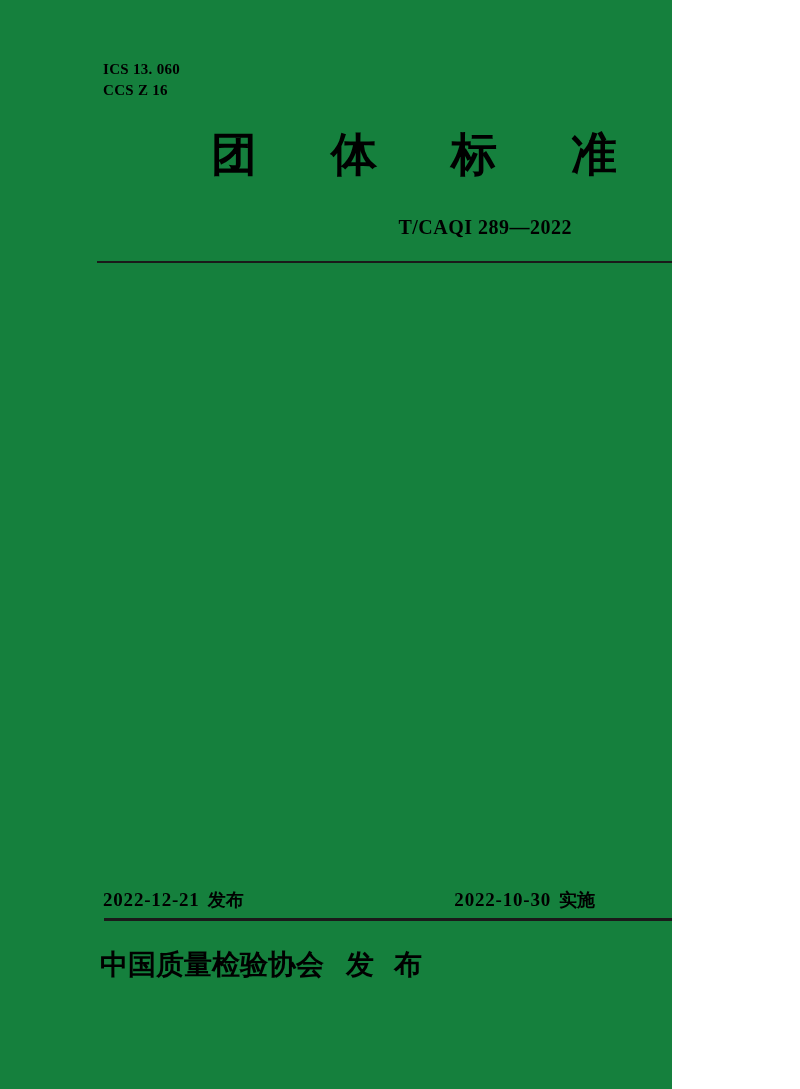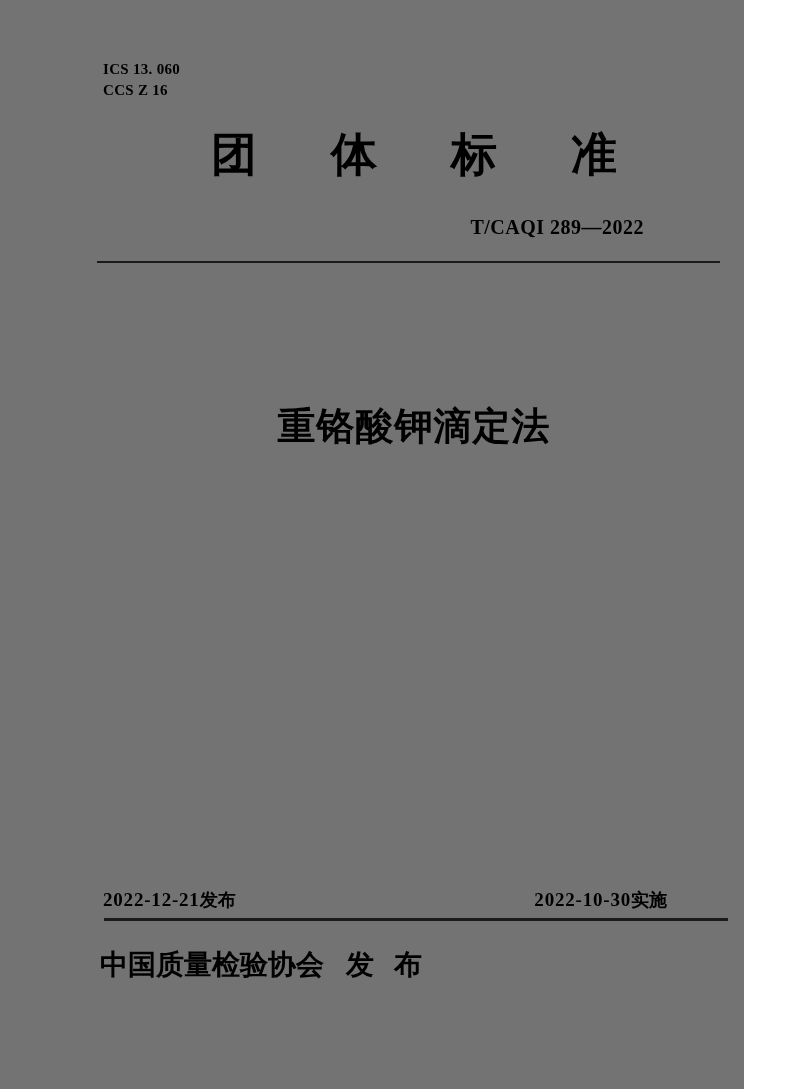--- a/index.html
+++ b/index.html
@@ -1,20 +1,20 @@
 <!DOCTYPE html>
 <html><head>
 <meta charset="utf-8">
 <style>
   html, body { margin: 0; padding: 0; background: #ffffff; }
   .page {
     position: relative;
-    width: 744px;
+    width: 672px;
     height: 1089px;
-    background: #737373;
+    background: #15803d;
     color: #000;
     font-family: "Liberation Serif", serif;
     overflow: hidden;
   }
   .ics-block {
     position: absolute;
     left: 103px;
     top: 59px;
     font-size: 15px;
     font-weight: bold;
@@ -72,21 +72,21 @@
     left: 103px;
     right: 77px;
     top: 888px;
     display: flex;
     justify-content: space-between;
     align-items: baseline;
     font-size: 19px;
     font-weight: bold;
     letter-spacing: 0.8px;
   }
-  .date-group { display: inline-flex; align-items: baseline; }
+  .date-group { display: inline-flex; gap: 8px; align-items: baseline; }
   .date-label {
     font-family: "Liberation Sans", sans-serif;
     font-size: 18px;
     letter-spacing: 0;
   }
   .publisher {
     position: absolute;
     left: 100px;
     width: 628px;
     top: 946px;
@@ -114,21 +114,20 @@
 
   <div class="std-type">
     <span class="spread-74">团体标准</span>
   </div>
 
   <div class="std-number">T/CAQI 289—2022</div>
 
   <div class="rule rule-top"></div>
 
   <div class="title-zh">
-    <div>重铬酸钾滴定法</div>
   </div>
 
 
   <div class="dates-row">
     <div class="date-group">
       <span>2022-12-21</span>
       <span class="date-label">发布</span>
     </div>
     <div class="date-group">
       <span>2022-10-30</span>

